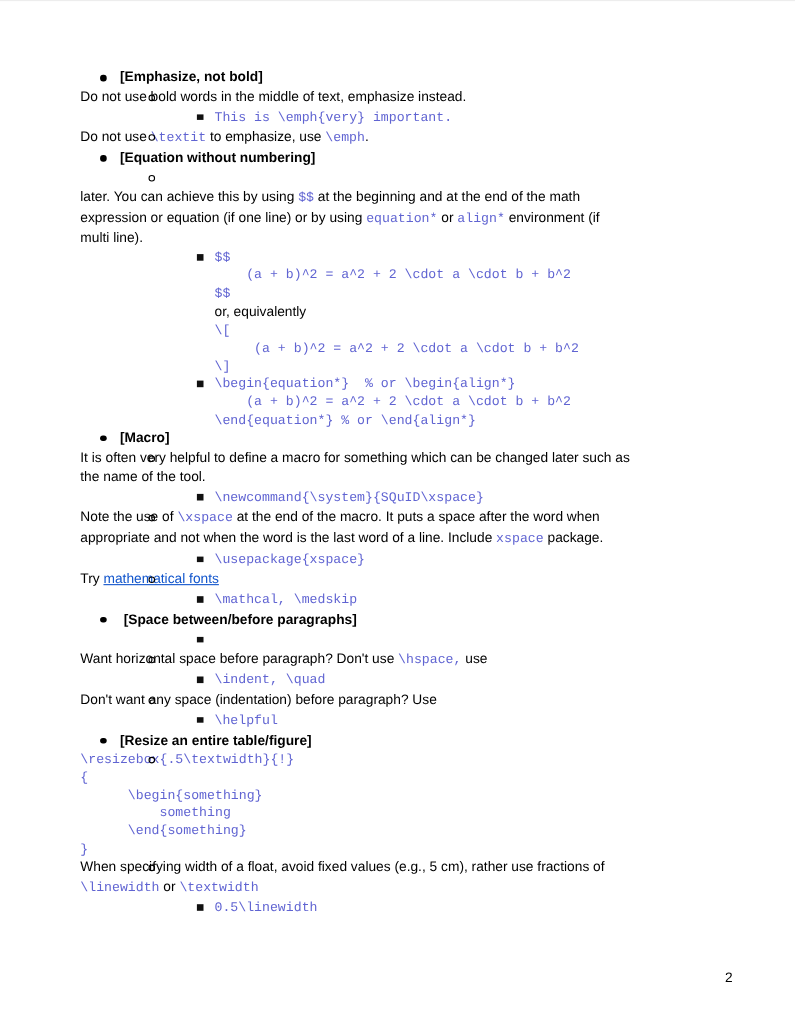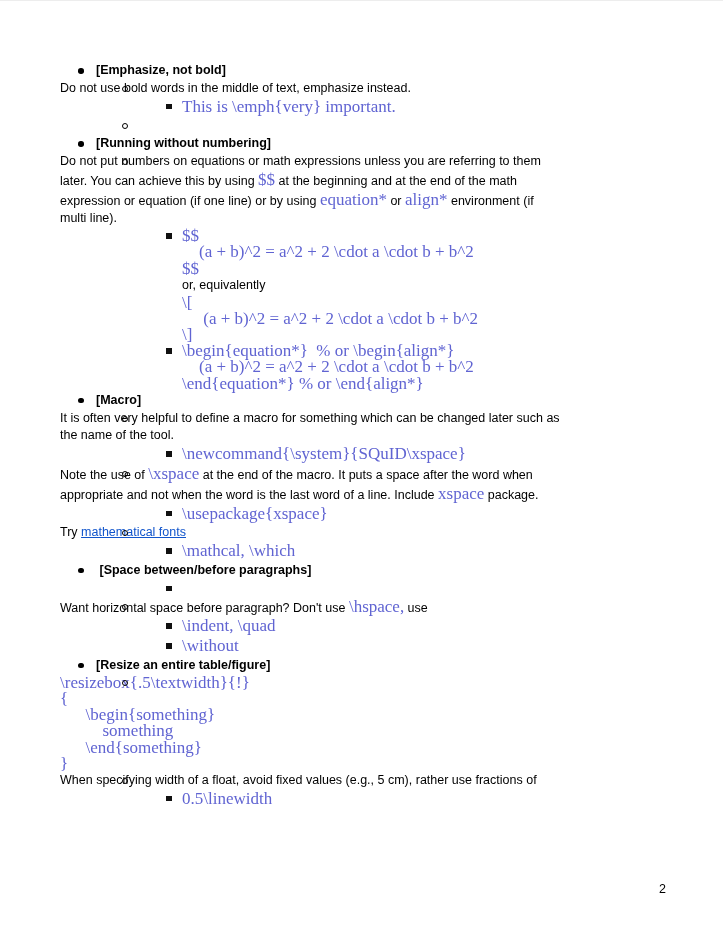--- a/index.html
+++ b/index.html
@@ -7,54 +7,54 @@
     position:relative;
     width:723px; height:941px;
     background:#ffffff;
     font-family:"Liberation Sans", sans-serif;
     font-size:12.5px;
     color:#000000;
     overflow:hidden;
     border-top:1px solid #ededed;
     box-sizing:border-box;
   }
-  .doc { position:absolute; left:4px; top:61px; right:0; }
+  .doc { position:absolute; left:17px; top:61px; right:0; }
   .row { position:relative; white-space:pre; line-height:17.8px; min-height:17.8px; }
   .lvl1 { padding-left:92px; }
   .lvl2 { padding-left:56px; }
   .lvl3 { padding-left:178px; }
   .marker { position:absolute; top:6px; display:inline-block; box-sizing:border-box; }
   .marker.disc   { left:74px;  width:5.5px; height:5.5px; background:#000; border-radius:50%; }
   .marker.circle { left:118px; width:6px;   height:6px;   border:1.2px solid #000; border-radius:50%; background:transparent; }
   .marker.square { left:162px; width:5.5px; height:5.5px; background:#111; }
   .prerow .marker { top:5px; }
   .content .bold { font-weight:bold; }
   .content .code, pre.codeblock {
-    font-family:Liberation Serif, serif;
-    font-size:17px;
+    font-family:Liberation Mono, monospace;
+    font-size:12px;
     color:#6064d2;
   }
   .content .link {
     color:#1155cc;
     cursor:pointer;
   }
   pre.codeblock { margin:0; line-height:16.2px; white-space:pre; }
   .page-number { position:absolute; left:659px; top:881px; font-size:12.5px; color:#000; }
 </style>
 </head>
 <body>
 
 <div class="page">
   <div class="doc">
       <div class="row lvl1"><span class="marker disc"></span><span class="content"><span class="bold">[Emphasize, not bold]</span></span></div>
       <div class="row lvl2"><span class="marker circle"></span><span class="content"><span class="text">Do not use bold words in the middle of text, emphasize instead.</span></span></div>
       <div class="row lvl3"><span class="marker square"></span><span class="content"><span class="code">This is \emph{very} important.</span></span></div>
+      <div class="row lvl2"><span class="marker circle"></span><span class="content"><span class="text">Do not use </span><span class="code">\textit</span><span class="text"> to emphasize, use </span><span class="code">\emph</span><span class="text">.</span></span></div>
+      <div class="row lvl1"><span class="marker disc"></span><span class="content"><span class="bold">[Equation without numbering]</span></span></div>
       <div class="row lvl2"><span class="marker circle"></span></div>
-      <div class="row lvl1"><span class="marker disc"></span><span class="content"><span class="bold">[Running without numbering]</span></span></div>
-      <div class="row lvl2"><span class="marker circle"></span><span class="content"><span class="text">Do not put numbers on equations or math expressions unless you are referring to them</span></span></div>
       <div class="row lvl2"><span class="content"><span class="text">later. You can achieve this by using </span><span class="code">$$</span><span class="text"> at the beginning and at the end of the math</span></span></div>
       <div class="row lvl2"><span class="content"><span class="text">expression or equation (if one line) or by using </span><span class="code">equation*</span><span class="text"> or </span><span class="code">align*</span><span class="text"> environment (if</span></span></div>
       <div class="row lvl2"><span class="content"><span class="text">multi line).</span></span></div>
       <div class="row lvl3 prerow"><span class="marker square"></span><pre class="codeblock">$$
     (a + b)^2 = a^2 + 2 \cdot a \cdot b + b^2
 $$</pre></div>
       <div class="row lvl3"><span class="content"><span class="text">or, equivalently</span></span></div>
       <div class="row lvl3 prerow"><pre class="codeblock">\[
      (a + b)^2 = a^2 + 2 \cdot a \cdot b + b^2
 \]</pre></div>
@@ -62,30 +62,32 @@
     (a + b)^2 = a^2 + 2 \cdot a \cdot b + b^2
 \end{equation*} % or \end{align*}</pre></div>
       <div class="row lvl1"><span class="marker disc"></span><span class="content"><span class="bold">[Macro]</span></span></div>
       <div class="row lvl2"><span class="marker circle"></span><span class="content"><span class="text">It is often very helpful to define a macro for something which can be changed later such as</span></span></div>
       <div class="row lvl2"><span class="content"><span class="text">the name of the tool.</span></span></div>
       <div class="row lvl3"><span class="marker square"></span><span class="content"><span class="code">\newcommand{\system}{SQuID\xspace}</span></span></div>
       <div class="row lvl2"><span class="marker circle"></span><span class="content"><span class="text">Note the use of </span><span class="code">\xspace</span><span class="text"> at the end of the macro. It puts a space after the word when</span></span></div>
       <div class="row lvl2"><span class="content"><span class="text">appropriate and not when the word is the last word of a line. Include </span><span class="code">xspace</span><span class="text"> package.</span></span></div>
       <div class="row lvl3"><span class="marker square"></span><span class="content"><span class="code">\usepackage{xspace}</span></span></div>
       <div class="row lvl2"><span class="marker circle"></span><span class="content"><span class="text">Try </span><a class="link" href="#">mathematical fonts</a></span></div>
-      <div class="row lvl3"><span class="marker square"></span><span class="content"><span class="code">\mathcal, \which</span></span></div>
+      <div class="row lvl3"><span class="marker square"></span><span class="content"><span class="code">\mathcal, \medskip</span></span></div>
       <div class="row lvl1"><span class="marker disc"></span><span class="content"><span class="bold"> [Space between/before paragraphs]</span></span></div>
       <div class="row lvl3"><span class="marker square"></span></div>
       <div class="row lvl2"><span class="marker circle"></span><span class="content"><span class="text">Want horizontal space before paragraph? Don't use </span><span class="code">\hspace,</span><span class="text"> use</span></span></div>
       <div class="row lvl3"><span class="marker square"></span><span class="content"><span class="code">\indent, \quad</span></span></div>
-      <div class="row lvl3"><span class="marker square"></span><span class="content"><span class="code">\without</span></span></div>
+      <div class="row lvl2"><span class="marker circle"></span><span class="content"><span class="text">Don't want any space (indentation) before paragraph? Use</span></span></div>
+      <div class="row lvl3"><span class="marker square"></span><span class="content"><span class="code">\helpful</span></span></div>
       <div class="row lvl1"><span class="marker disc"></span><span class="content"><span class="bold">[Resize an entire table/figure]</span></span></div>
       <div class="row lvl2 prerow"><span class="marker circle"></span><pre class="codeblock">\resizebox{.5\textwidth}{!}
 {
       \begin{something}
           something
       \end{something}
 }</pre></div>
       <div class="row lvl2"><span class="marker circle"></span><span class="content"><span class="text">When specifying width of a float, avoid fixed values (e.g., 5 cm), rather use fractions of</span></span></div>
+      <div class="row lvl2"><span class="content"><span class="code">\linewidth</span><span class="text"> or </span><span class="code">\textwidth</span></span></div>
       <div class="row lvl3"><span class="marker square"></span><span class="content"><span class="code">0.5\linewidth</span></span></div>
     </div>
   <div class="page-number">2</div>
 </div>
 
 </body></html>

